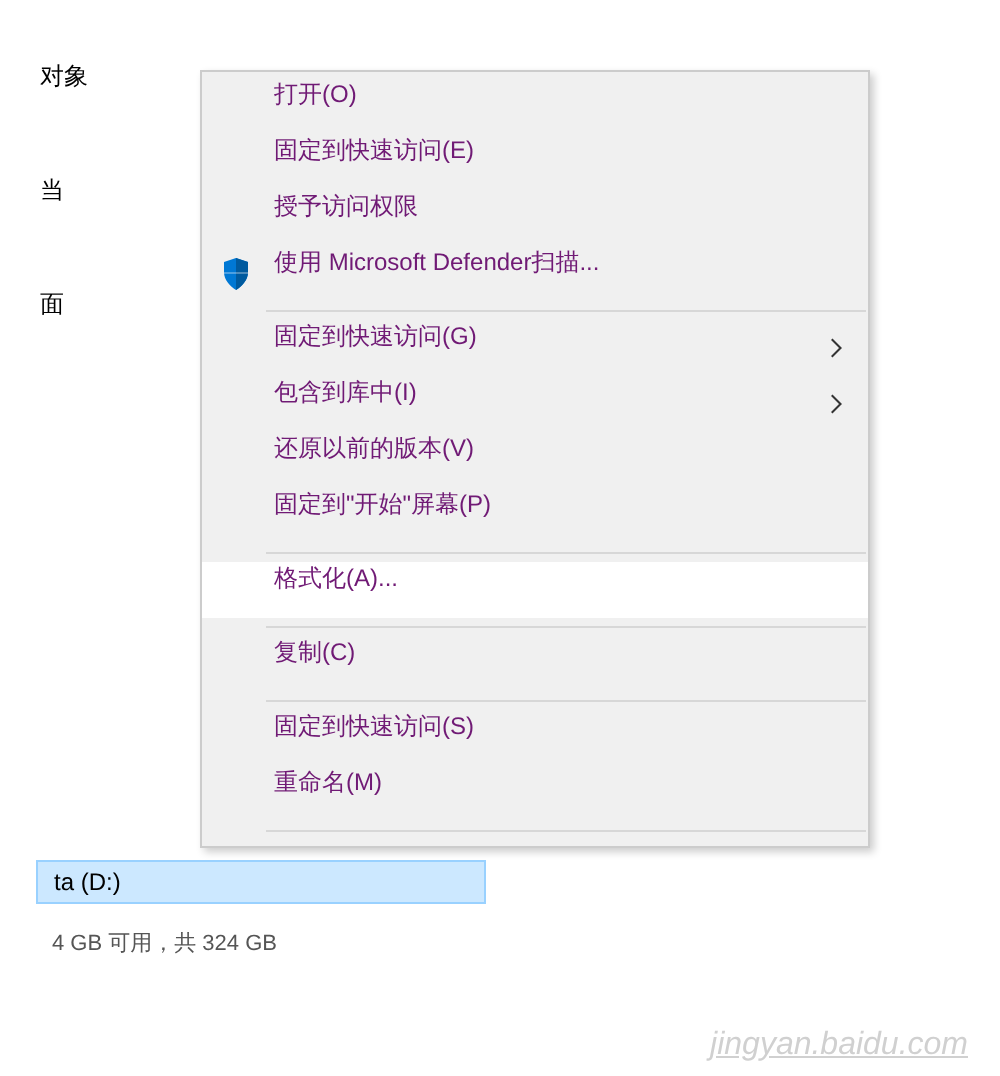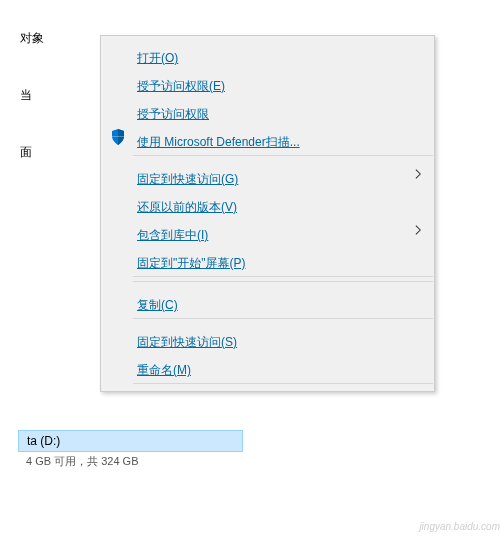--- a/index.html
+++ b/index.html
@@ -35,44 +35,43 @@
       width: 225px;
       margin-left: 18px;
     }
     .drive-selected {
       background: #cce8ff;
       border: 1px solid #99d1ff;
       padding: 3px 8px;
       white-space: nowrap;
     }
     .drive-info {
-      padding: 2px 8px;
+      padding: 12px 8px;
       font-size: 11px;
       color: #555;
       white-space: nowrap;
     }
     .context-menu {
       position: absolute;
       left: 100px;
       top: 35px;
       width: 335px;
       background: #f0f0f0;
       border: 1px solid #cccccc;
       box-shadow: 2px 2px 4px rgba(0,0,0,0.2);
       padding: 3px 0;
     }
     .menu-item {
       display: flex;
-      align-items: flex-end;
+      align-items: flex-start;
       height: 28px;
       padding: 0 30px 0 36px;
       position: relative;
       cursor: default;
-      color: #0369a1;
-      text-decoration: underline;
+      color: #701a75;
     }
     .menu-item.highlighted {
       background: #ffffff;
     }
     .menu-item .label {
       flex: 1;
       white-space: nowrap;
     }
     .menu-item .chevron {
       position: absolute;
@@ -88,26 +87,27 @@
       width: 18px;
       height: 18px;
     }
     .separator {
       height: 1px;
       background: #d7d7d7;
       margin: 4px 1px 4px 32px;
     }
     .watermark {
       position: absolute;
-      right: 0;
+      right: 16px;
       bottom: 6px;
       color: #d0d0d0;
-      font-size: 10px;
+      font-size: 16px;
       font-style: italic;
       pointer-events: none;
+      text-decoration: underline;
     }
     .chevron svg { display: block; }
   </style>
 </head>
 <body>
 
 <div class="sidebar">
   <div class="sidebar-item spaced">对象</div>
   <div class="sidebar-item spaced">当</div>
   <div class="sidebar-item spaced">面</div>
@@ -116,21 +116,21 @@
 <div class="drive-group">
   <div class="drive-selected">ta (D:)</div>
   <div class="drive-info">4 GB 可用，共 324 GB</div>
 </div>
 
 <div class="context-menu" id="context-menu">
     <div class="menu-item">
       <span class="label">打开(O)</span>
     </div>
     <div class="menu-item">
-      <span class="label">授予访问权限(E)</span>
+      <span class="label">固定到快速访问(E)</span>
     </div>
     <div class="menu-item">
       <span class="label">授予访问权限</span>
     </div>
     <div class="menu-item">
       <span class="icon"><svg viewBox="0 0 18 18" width="18" height="18">
     <path d="M9 1 L15 3 V8 C15 12 12 15 9 17 C6 15 3 12 3 8 V3 Z" fill="#0078d4"></path>
     <path d="M9 1 L15 3 V8 C15 12 12 15 9 17 V1 Z" fill="#005a9e"></path>
     <rect x="3" y="8" width="12" height="1" fill="#fff" opacity="0.3"></rect>
   </svg></span>
@@ -139,34 +139,37 @@
     <div class="separator"></div>
     <div class="menu-item">
       <span class="label">固定到快速访问(G)</span>
       <span class="chevron">
         <svg viewBox="0 0 8 12" width="7" height="11">
     <path d="M1 1 L6 6 L1 11" stroke="#333" stroke-width="1.2" fill="none"></path>
   </svg>
       </span>
     </div>
     <div class="menu-item">
-      <span class="label">还原以前的版本(V)</span>
-    </div>
-    <div class="menu-item">
       <span class="label">包含到库中(I)</span>
       <span class="chevron">
         <svg viewBox="0 0 8 12" width="7" height="11">
     <path d="M1 1 L6 6 L1 11" stroke="#333" stroke-width="1.2" fill="none"></path>
   </svg>
       </span>
     </div>
     <div class="menu-item">
+      <span class="label">还原以前的版本(V)</span>
+    </div>
+    <div class="menu-item">
       <span class="label">固定到"开始"屏幕(P)</span>
     </div>
     <div class="separator"></div>
+    <div class="menu-item highlighted">
+      <span class="label">格式化(A)...</span>
+    </div>
     <div class="separator"></div>
     <div class="menu-item">
       <span class="label">复制(C)</span>
     </div>
     <div class="separator"></div>
     <div class="menu-item">
       <span class="label">固定到快速访问(S)</span>
     </div>
     <div class="menu-item">
       <span class="label">重命名(M)</span>

